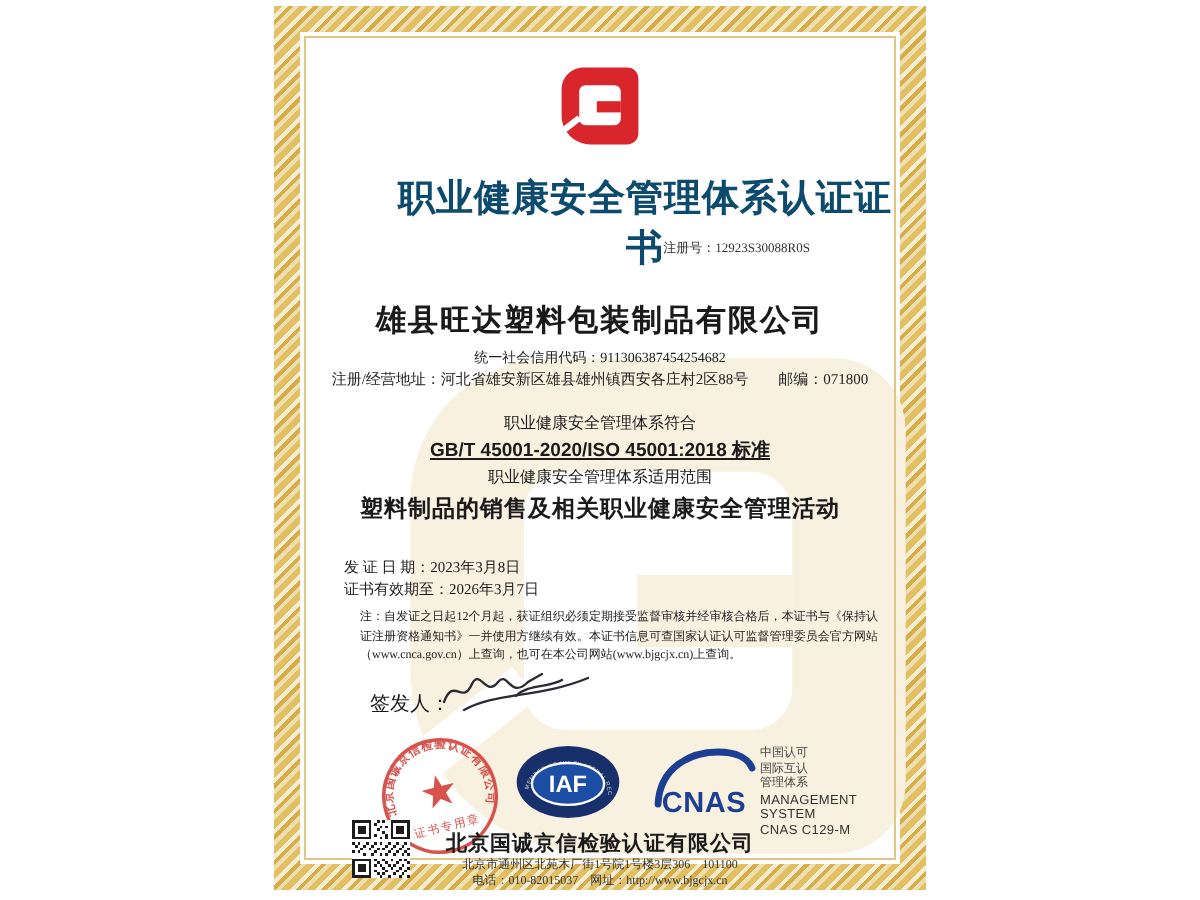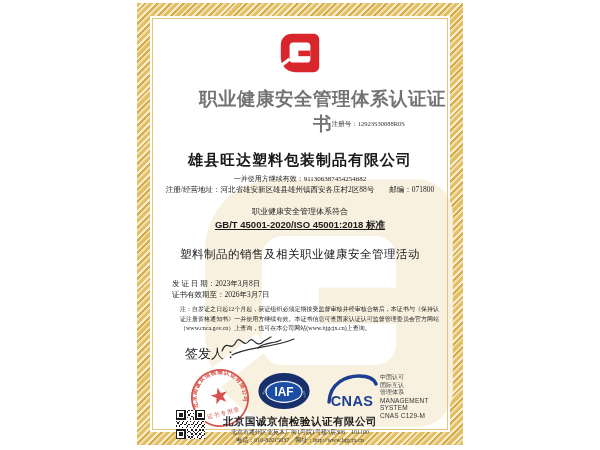--- a/index.html
+++ b/index.html
@@ -15,33 +15,33 @@
     position:absolute;inset:13px;background:#ffffff;
   }
   .cert-inner::after{
     content:"";position:absolute;inset:2px;border:1px solid #e2c583;pointer-events:none;
   }
   .abs{position:absolute;}
   .ctr{left:0;right:0;text-align:center;}
   .wm{position:absolute;left:50px;top:158px;width:258px;height:258px;z-index:0;}
   .z{z-index:2;}
   .logo{left:50%;transform:translateX(-50%);top:17px;width:40px;height:40px;}
-  .title{top:70px;font-size:18.5px;font-weight:bold;letter-spacing:.5px;color:#737373;padding-left:45px;}
+  .title{top:70px;font-size:18.5px;font-weight:bold;letter-spacing:.5px;color:#0c4a6e;padding-left:45px;}
   .regno{top:104px;right:45px;font-size:6.5px;color:#333;font-family:"Liberation Serif",serif;}
   .certify{top:123px;font-size:9.5px;font-weight:bold;letter-spacing:3px;}
   .company{top:135px;font-size:15px;font-weight:bold;font-family:"Liberation Serif",serif;letter-spacing:1px;}
   .credit{top:158px;font-size:7px;color:#222;font-family:"Liberation Serif",serif;}
   .addr{top:169px;font-size:7.5px;color:#222;font-family:Liberation Serif, serif;}
   .l1{top:190px;font-size:8px;font-family:Liberation Mono, monospace;}
   .std{top:203px;font-size:9.5px;font-weight:bold;text-decoration:underline;}
   .l3{top:217px;font-size:8px;font-family:"Liberation Serif",serif;}
-  .scope{top:231px;font-size:11.5px;font-weight:normal;letter-spacing:.5px;}
+  .scope{top:231px;font-size:11.5px;font-weight:bold;letter-spacing:.5px;}
   .dates{left:22px;top:262px;font-size:7.5px;line-height:11px;font-family:"Liberation Serif",serif;}
   .note{left:30px;right:11px;top:289px;font-size:6px;line-height:9.6px;text-align:justify;color:#222;font-family:"Liberation Serif",serif;}
-  .issuer{left:35px;top:329px;font-size:13px;font-family:"Liberation Serif",serif;}
+  .issuer{left:35px;top:329px;font-size:10px;font-family:"Liberation Serif",serif;}
   .sig{left:68px;top:316px;width:80px;height:28px;}
   .seal{left:39px;top:351px;width:62px;height:62px;}
   .iaf{left:107px;top:356px;width:54px;height:38px;}
   .cnas{left:176px;top:355px;width:52px;height:42px;}
   .accred{left:230px;top:358px;font-size:6px;line-height:7.6px;color:#444;}
   .accred .en{font-size:6.5px;color:#333;letter-spacing:.2px;}
   .qr{left:26px;top:394px;width:29px;height:29px;}
   .org{top:399px;font-size:10.5px;font-weight:bold;letter-spacing:.5px;}
   .orgaddr{top:412px;font-size:6px;color:#333;font-family:"Liberation Serif",serif;}
   .orgtel{top:420px;font-size:6px;color:#333;font-family:"Liberation Serif",serif;}
@@ -66,25 +66,26 @@
         <path fill-rule="evenodd" d="M30,2 H84 C92,2 98,8 98,16 V84 C98,92 92,98 84,98 H38 C18,98 2,82 2,62 V30 C2,14 14,2 30,2 Z
           M32,24 C27.6,24 24,27.6 24,32 V66 C24,70.4 27.6,74 32,74 H68 C72.4,74 76,70.4 76,66 V32 C76,27.6 72.4,24 68,24 Z"></path>
         <rect x="46" y="44" width="30" height="14"></rect>
       </g>
       <rect x="-8" y="72" width="36" height="8" fill="#ffffff" transform="rotate(-38 10 76)"></rect>
     </svg>
 
     <div class="abs z ctr title">职业健康安全管理体系认证证书</div>
     <div class="abs z regno">注册号：12923S30088R0S</div>
     <div class="abs z ctr company">雄县旺达塑料包装制品有限公司</div>
-    <div class="abs z ctr credit">一并使用方继续有效：911306387454254682</div>
+    <div class="abs z ctr credit">统一社会信用代码：911306387454254682</div>
     <div class="abs z ctr addr">注册/经营地址：河北省雄安新区雄县雄州镇西安各庄村2区88号　　邮编：071800</div>
 
     <div class="abs z ctr l1">职业健康安全管理体系符合</div>
     <div class="abs z ctr std">GB/T 45001-2020/ISO 45001:2018 标准</div>
+    <div class="abs z ctr l3">职业健康安全管理体系适用范围</div>
     <div class="abs z ctr scope">塑料制品的销售及相关职业健康安全管理活动</div>
 
     <div class="abs z dates">
       <div>发 证 日 期：2023年3月8日</div>
       <div>证书有效期至：2026年3月7日</div>
     </div>
 
     <div class="abs z note">注：自发证之日起12个月起，获证组织必须定期接受监督审核并经审核合格后，本证书与《保持认证注册资格通知书》一并使用方继续有效。本证书信息可查国家认证认可监督管理委员会官方网站（www.cnca.gov.cn）上查询，也可在本公司网站(www.bjgcjx.cn)上查询。</div>
 
     <div class="abs z issuer">签发人：</div>

